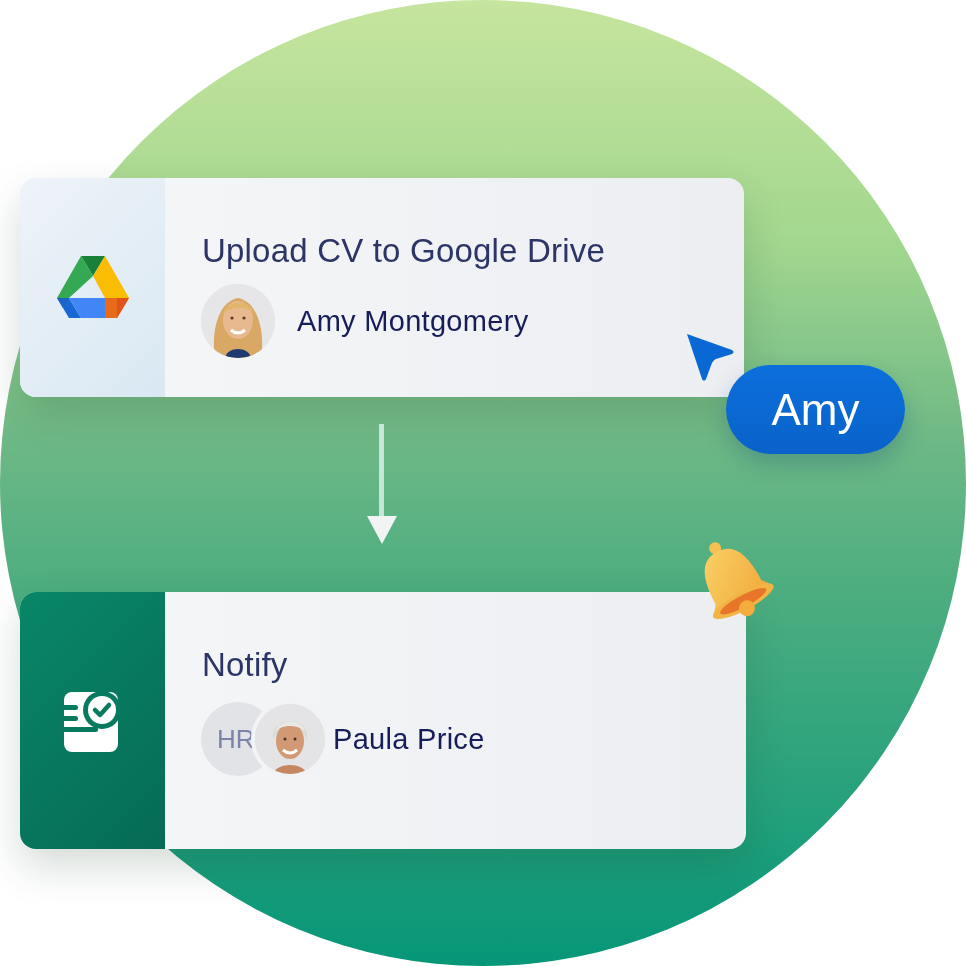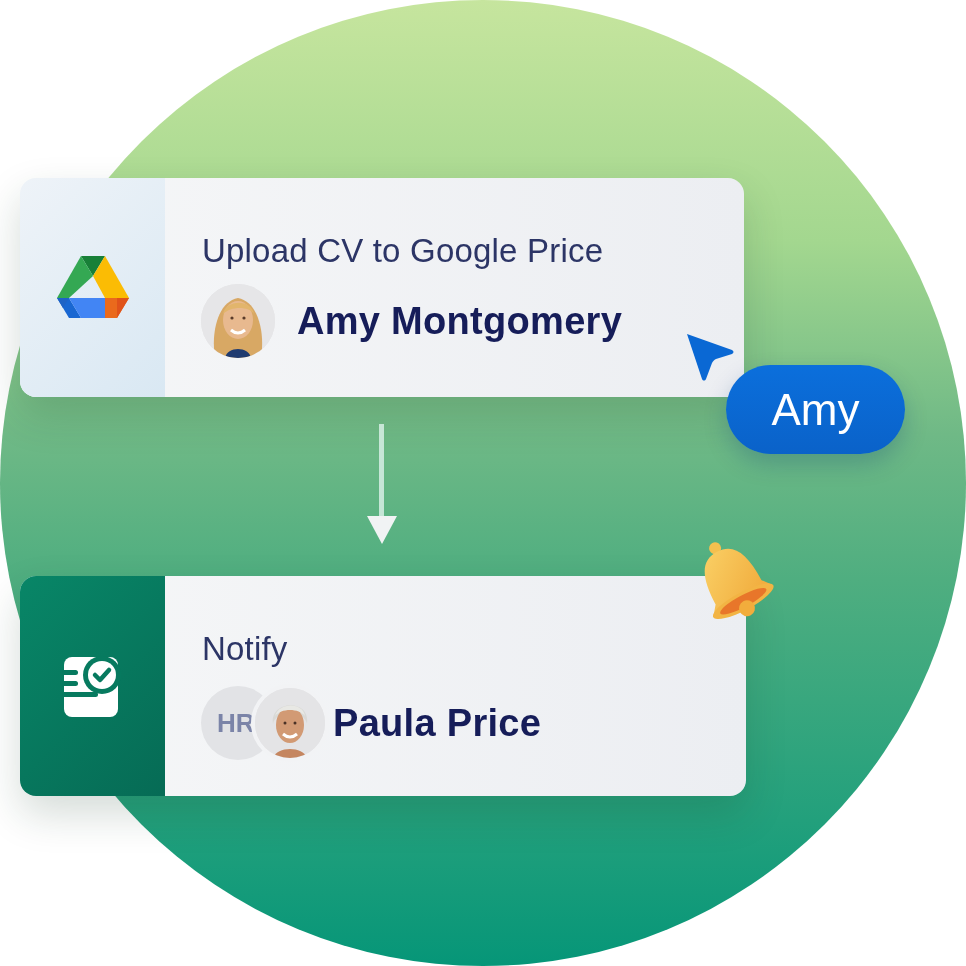--- a/index.html
+++ b/index.html
@@ -11,21 +11,21 @@
     background: linear-gradient(180deg, #c6e59e 0%, #a3d78f 25%, #6fb986 45%, #4fae80 60%, #22a07c 85%, #069678 100%);
   }
 
   .card {
     position: absolute; left: 20px; width: 726px; height: 220px; border-radius: 16px;
     overflow: hidden; display: flex;
     background: linear-gradient(90deg, #f6f7f8 0%, #eceef2 100%);
     box-shadow: 0 18px 40px rgba(20, 60, 40, 0.18);
   }
   .card.top { top: 178px; width: 724px; height: 219px; }
-  .card.bottom { top: 576px; height: 220px; }
+  .card.bottom { top: 592px; height: 257px; }
 
   .card-side {
     width: 145px; height: 100%; display: flex; align-items: center; justify-content: center;
     flex-shrink: 0;
   }
   .card.top .card-side { background: linear-gradient(135deg, #eef3f8 0%, #d9e8f3 100%); }
   .card.bottom .card-side { background: linear-gradient(135deg, #088667 0%, #066b55 100%); }
 
   .card-body { position: relative; flex: 1; padding-left: 37px; }
 
@@ -40,27 +40,27 @@
   .card.bottom .person-row { top: 108px; }
 
   .avatar {
     width: 74px; height: 74px; border-radius: 50%; overflow: hidden; flex-shrink: 0;
     background: #e4e4e6; position: relative;
   }
   .avatar.ring { border: 4px solid #f2f3f5; width: 78px; height: 78px; }
   .avatar-hr {
     width: 74px; height: 74px; border-radius: 50%; background: #e2e3e6;
     display: flex; align-items: center; justify-content: flex-start; padding-left: 16px;
-    color: #7b84a8; font-weight: bold; font-size: 26px; overflow: hidden;
+    color: #7b84a8; font-weight: normal; font-size: 26px; overflow: hidden;
   }
   .avatar-stack { display: flex; align-items: center; }
   .avatar-stack .avatar.ring { margin-left: -24px; }
 
   .person-name {
-    color: #161d59; font-weight: bold; font-size: 38px; margin-left: 22px; letter-spacing: 0.3px;
+    color: #161d59; font-weight: normal; font-size: 29px; margin-left: 22px; letter-spacing: 0.3px;
   }
   .card.bottom .person-name { margin-left: 4px; }
 
   .arrow-connector { position: absolute; left: 366px; top: 424px; width: 32px; height: 122px; }
 
   .cursor { position: absolute; left: 682px; top: 328px; width: 56px; height: 56px; }
 
   .name-chip {
     position: absolute; left: 726px; top: 365px; width: 179px; height: 89px; border-radius: 45px;
     background: linear-gradient(180deg, #0b6fdc 0%, #0a62c9 100%);
@@ -83,21 +83,21 @@
       <polygon points="24,0 36,20 12,42 0,42" fill="#34a853"></polygon>
       <polygon points="48,0 72,42 48,42 36,20" fill="#fbbc04"></polygon>
       <polygon points="0,42 12,42 24,62 12,62" fill="#1967d2"></polygon>
       <polygon points="12,42 60,42 48,62 24,62" fill="#4285f4"></polygon>
       <polygon points="48,42 72,42 60,62 48,62" fill="#ea6a1c"></polygon>
       <polygon points="60,42 72,42 60,62" fill="#e0531a"></polygon>
       <polygon points="0,42 12,42 6,52" fill="#1e63c6"></polygon>
     </svg>
   </div>
   <div class="card-body">
-    <div class="card-title">Upload CV to Google Price</div>
+    <div class="card-title">Upload CV to Google Drive</div>
     <div class="person-row">
       <div class="avatar">
         <svg width="74" height="74" viewBox="0 0 74 74">
           <rect width="74" height="74" fill="#e6e6e8"></rect>
           <path d="M14,74 C10,50 16,18 37,14 C58,18 64,50 60,74 Z" fill="#d8a864"></path>
           <ellipse cx="37" cy="36" rx="15" ry="19" fill="#e8b98f"></ellipse>
           <path d="M22,30 C24,16 50,14 53,30 C48,22 30,22 22,30 Z" fill="#e2b56c"></path>
           <path d="M30,46 Q37,52 44,46" stroke="#ffffff" stroke-width="3" fill="none"></path>
           <circle cx="31" cy="34" r="1.6" fill="#5a3b2a"></circle>
           <circle cx="43" cy="34" r="1.6" fill="#5a3b2a"></circle>

